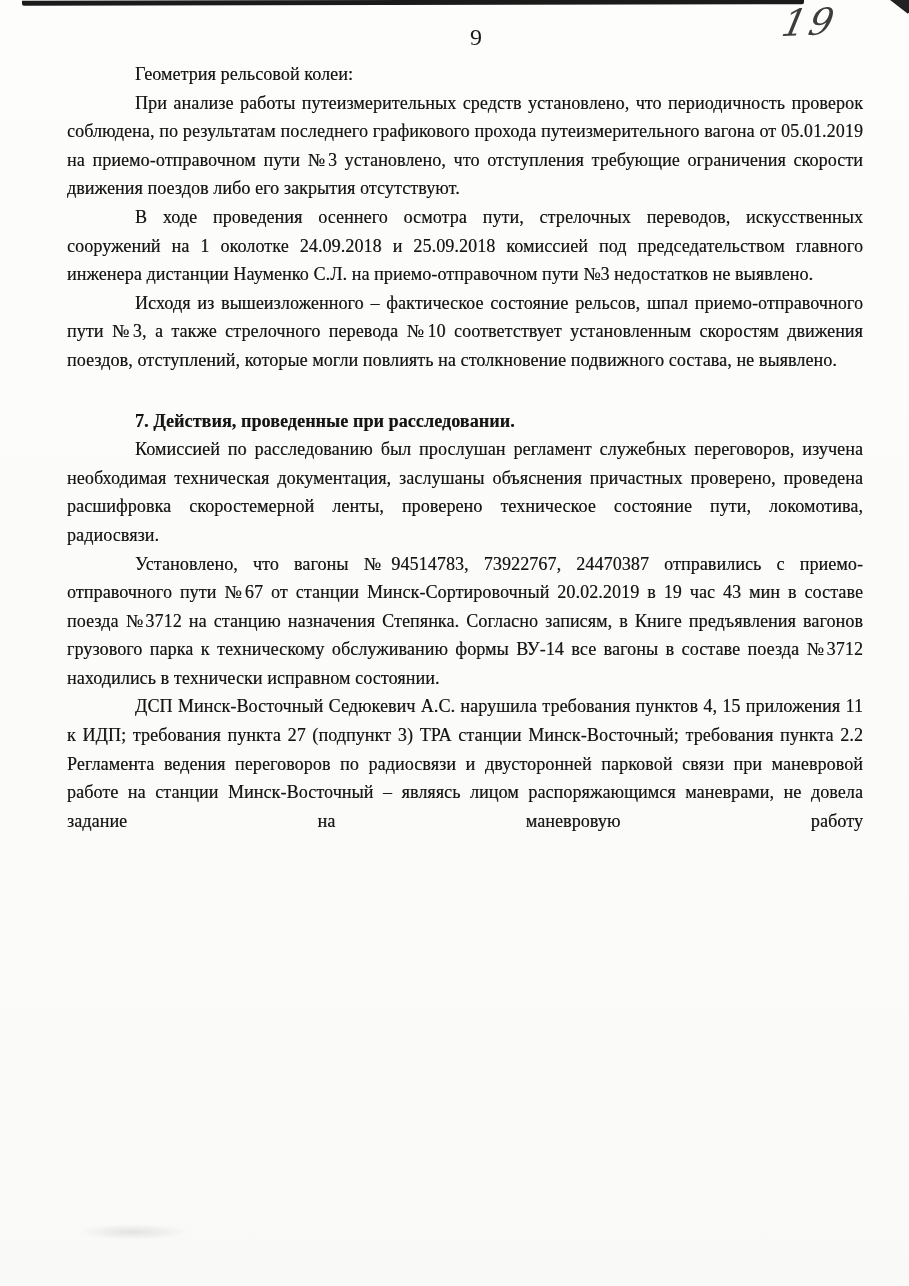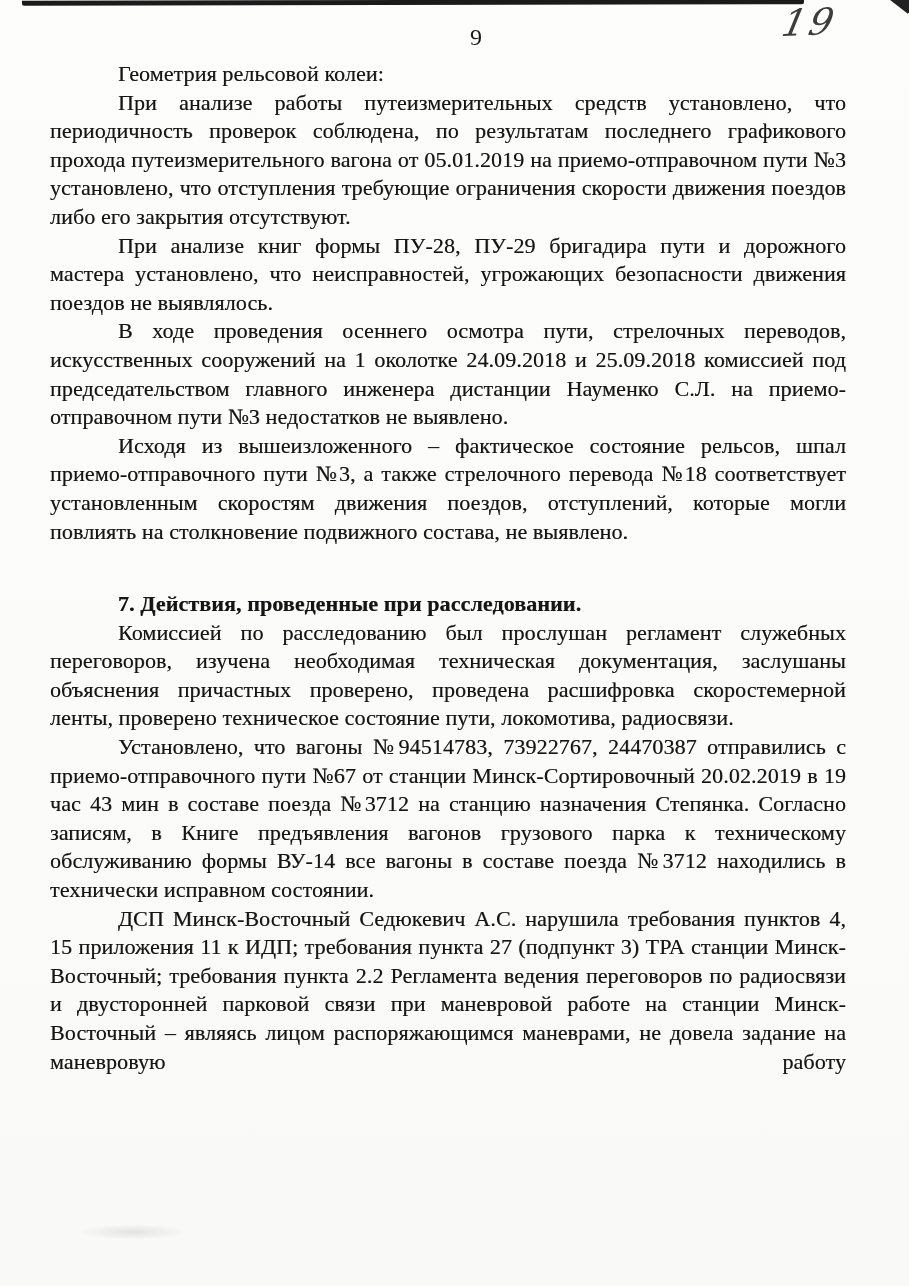--- a/index.html
+++ b/index.html
@@ -44,55 +44,54 @@
     transform: skewX(-14deg) rotate(-2deg);
   }
   
   .pagenum {
     position: absolute; top: 24px; left: 470px;
     font-size: 24px;
     color: #1a1a1a;
   }
   
   .doc {
-    position: absolute; left: 50px; top: 60px;
+    position: absolute; left: 67px; top: 60px;
     width: 796px;
-    font-size: 22px;
+    font-size: 18px;
     line-height: 28.6px;
     color: #151515;
     text-shadow: 0.35px 0 0 rgba(21,21,21,0.55);
     letter-spacing: 0.1px;
   }
   .p {
     margin: 0;
     text-indent: 68px;
     text-align: justify;
   }
   .h {
     font-weight: 700;
-    margin-top: 44px;
+    margin-top: 32px;
   }
   .jl { text-align-last: justify; }
 </style>
 </head>
 <body>
 
 <div class="page">
   <div class="top-edge"></div>
   <div class="corner-mark"></div>
   <div class="smudge"></div>
 
   <div class="handwritten">19</div>
 
   <div class="pagenum">9</div>
 
   <div class="doc">
       <p class="p">Геометрия рельсовой колеи:</p>
       <p class="p">При анализе работы путеизмерительных средств установлено, что периодичность проверок соблюдена, по результатам последнего графикового прохода путеизмерительного вагона от 05.01.2019 на приемо-отправочном пути №3 установлено, что отступления требующие ограничения скорости движения поездов либо его закрытия отсутствуют.</p>
-      <p class="p">При анализе книг формы ПУ-28, ПУ-29 бригадира пути и дорожного мастера установлено, что неисправностей, угрожающих безопасности движения поездов не выявлялось.</p>
       <p class="p">В ходе проведения осеннего осмотра пути, стрелочных переводов, искусственных сооружений на 1 околотке 24.09.2018 и 25.09.2018 комиссией под председательством главного инженера дистанции Науменко С.Л. на приемо-отправочном пути №3 недостатков не выявлено.</p>
-      <p class="p">Исходя из вышеизложенного – фактическое состояние рельсов, шпал приемо-отправочного пути №3, а также стрелочного перевода №18 соответствует установленным скоростям движения поездов, отступлений, которые могли повлиять на столкновение подвижного состава, не выявлено.</p>
+      <p class="p">Исходя из вышеизложенного – фактическое состояние рельсов, шпал приемо-отправочного пути №3, а также стрелочного перевода №10 соответствует установленным скоростям движения поездов, отступлений, которые могли повлиять на столкновение подвижного состава, не выявлено.</p>
       <p class="p h">7. Действия, проведенные при расследовании.</p>
       <p class="p">Комиссией по расследованию был прослушан регламент служебных переговоров, изучена необходимая техническая документация, заслушаны объяснения причастных проверено, проведена расшифровка скоростемерной ленты, проверено техническое состояние пути, локомотива, радиосвязи.</p>
       <p class="p">Установлено, что вагоны №94514783, 73922767, 24470387 отправились с приемо-отправочного пути №67 от станции Минск-Сортировочный 20.02.2019 в 19 час 43 мин в составе поезда №3712 на станцию назначения Степянка. Согласно записям, в Книге предъявления вагонов грузового парка к техническому обслуживанию формы ВУ-14 все вагоны в составе поезда №3712 находились в технически исправном состоянии.</p>
       <p class="p jl">ДСП Минск-Восточный Седюкевич А.С. нарушила требования пунктов 4, 15 приложения 11 к ИДП; требования пункта 27 (подпункт 3) ТРА станции Минск-Восточный; требования пункта 2.2 Регламента ведения переговоров по радиосвязи и двусторонней парковой связи при маневровой работе на станции Минск-Восточный – являясь лицом распоряжающимся маневрами, не довела задание на маневровую работу</p>
     </div>
 </div>
 
 </body></html>

